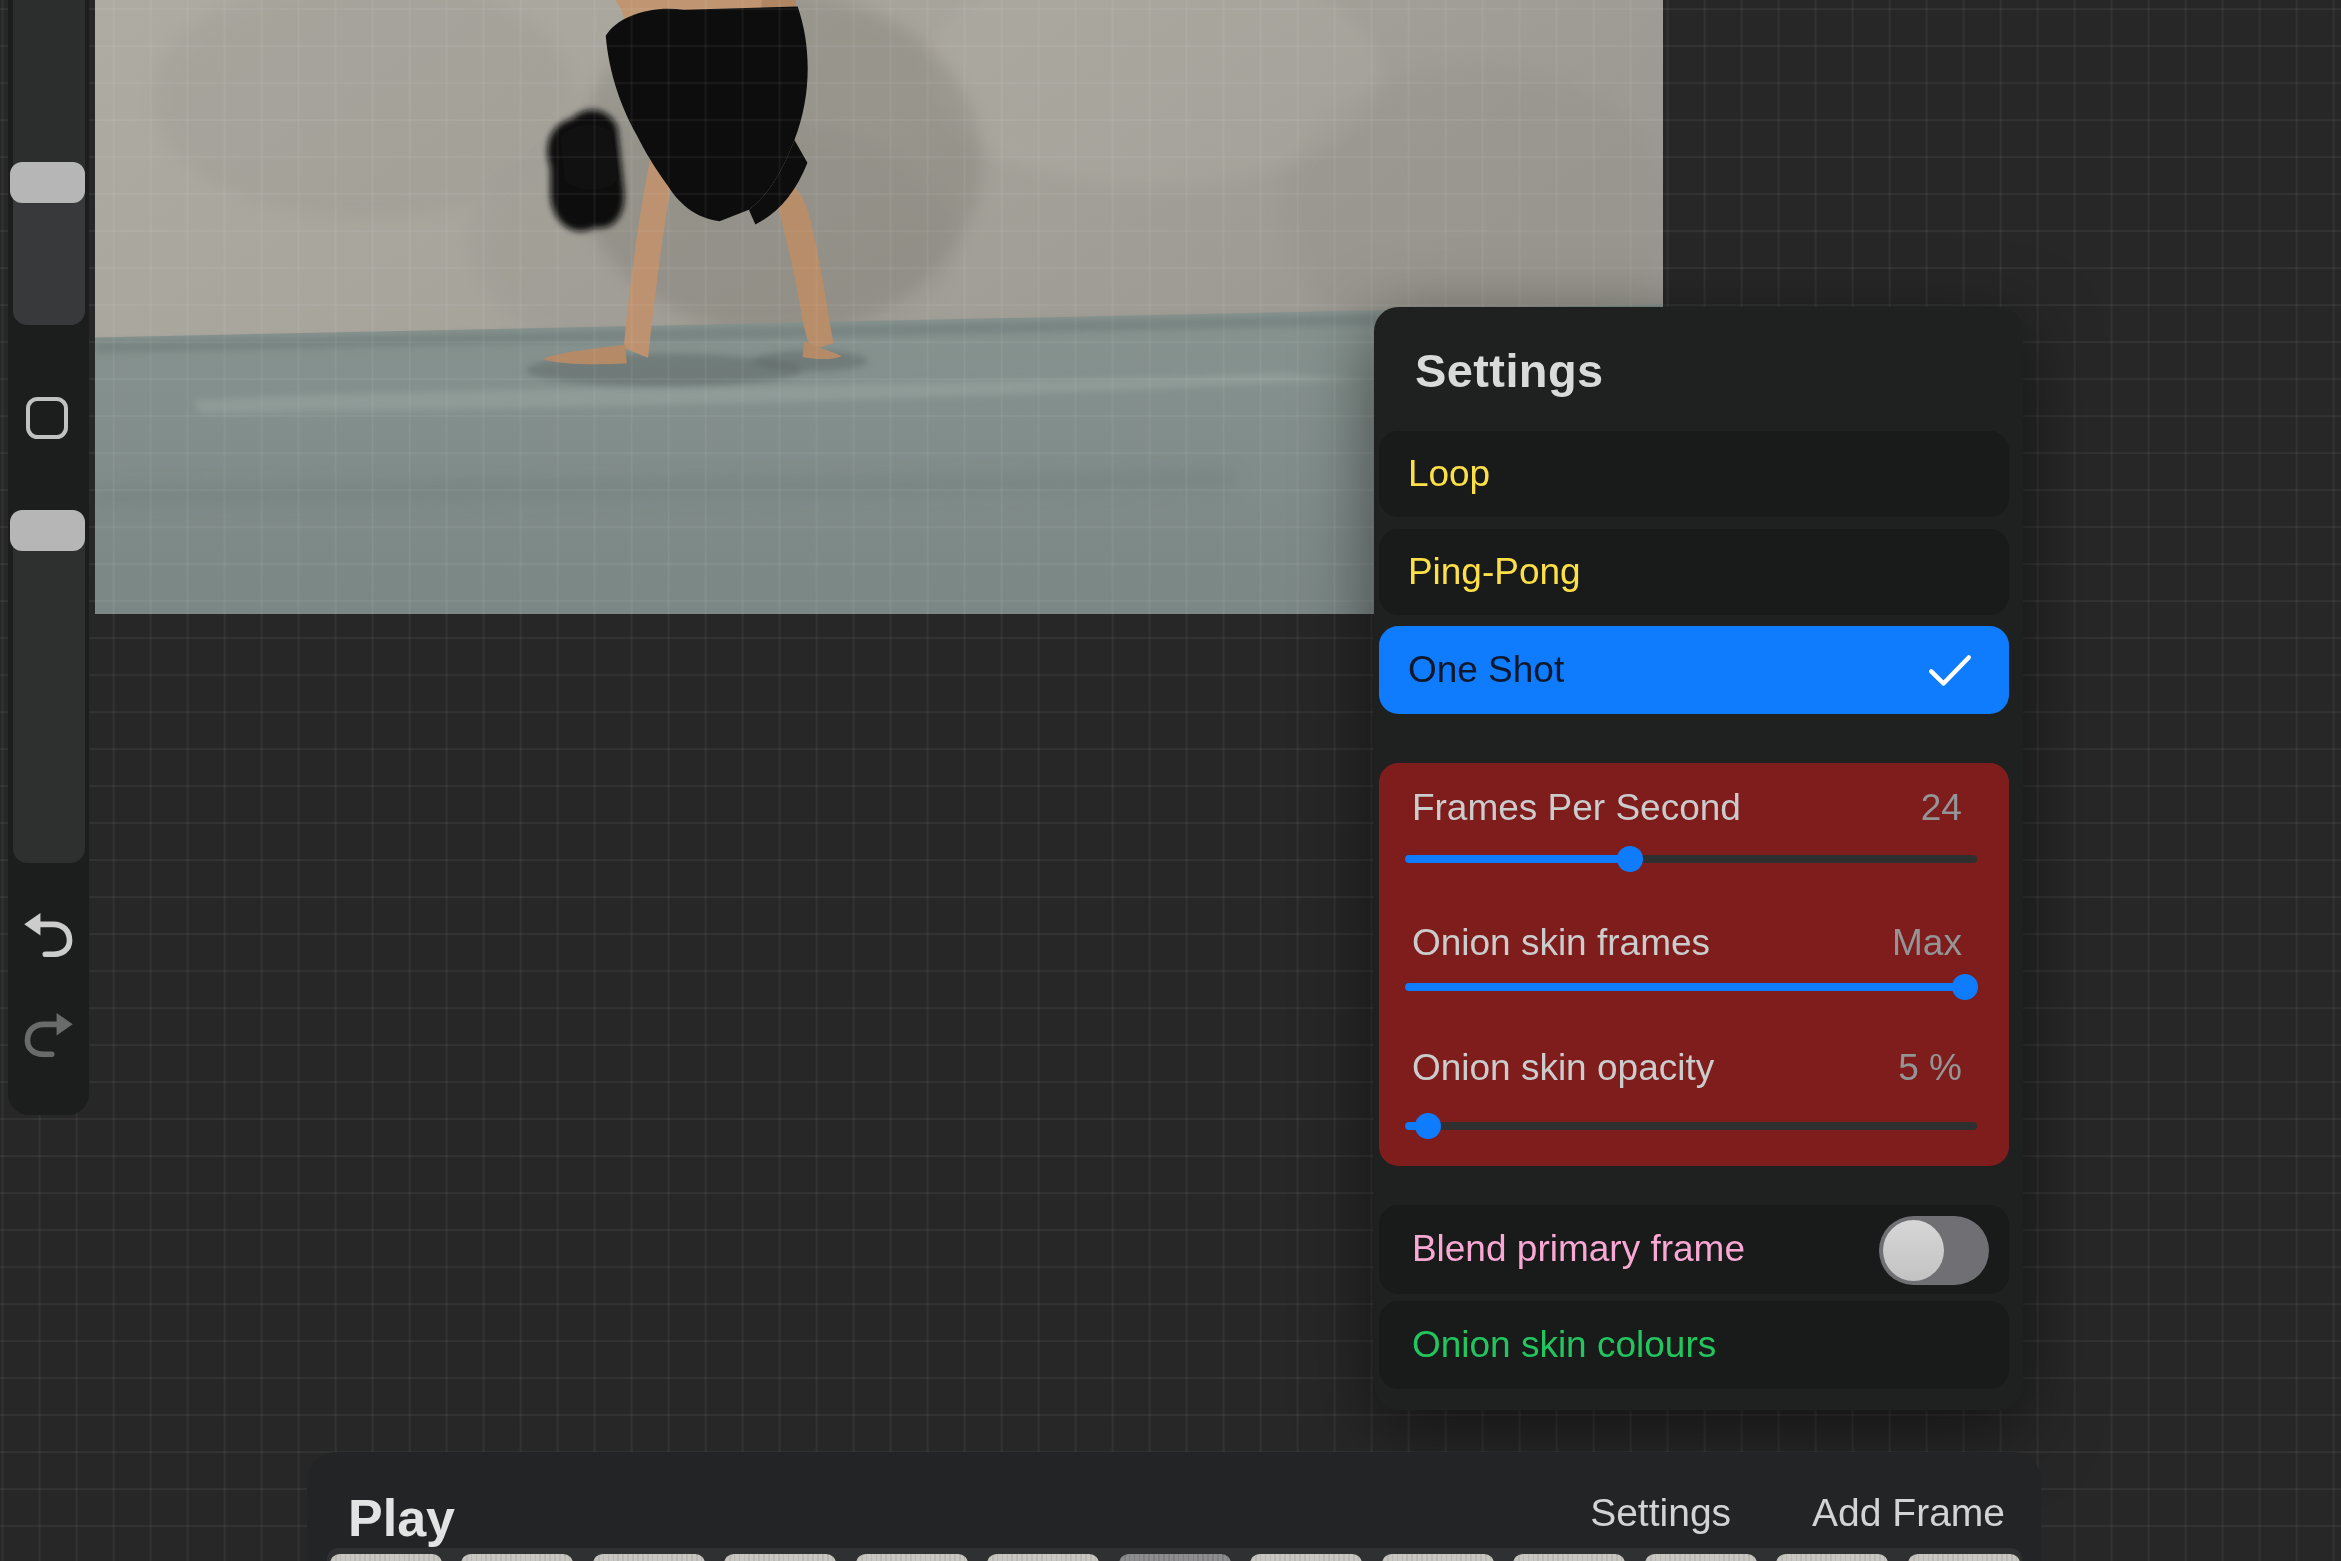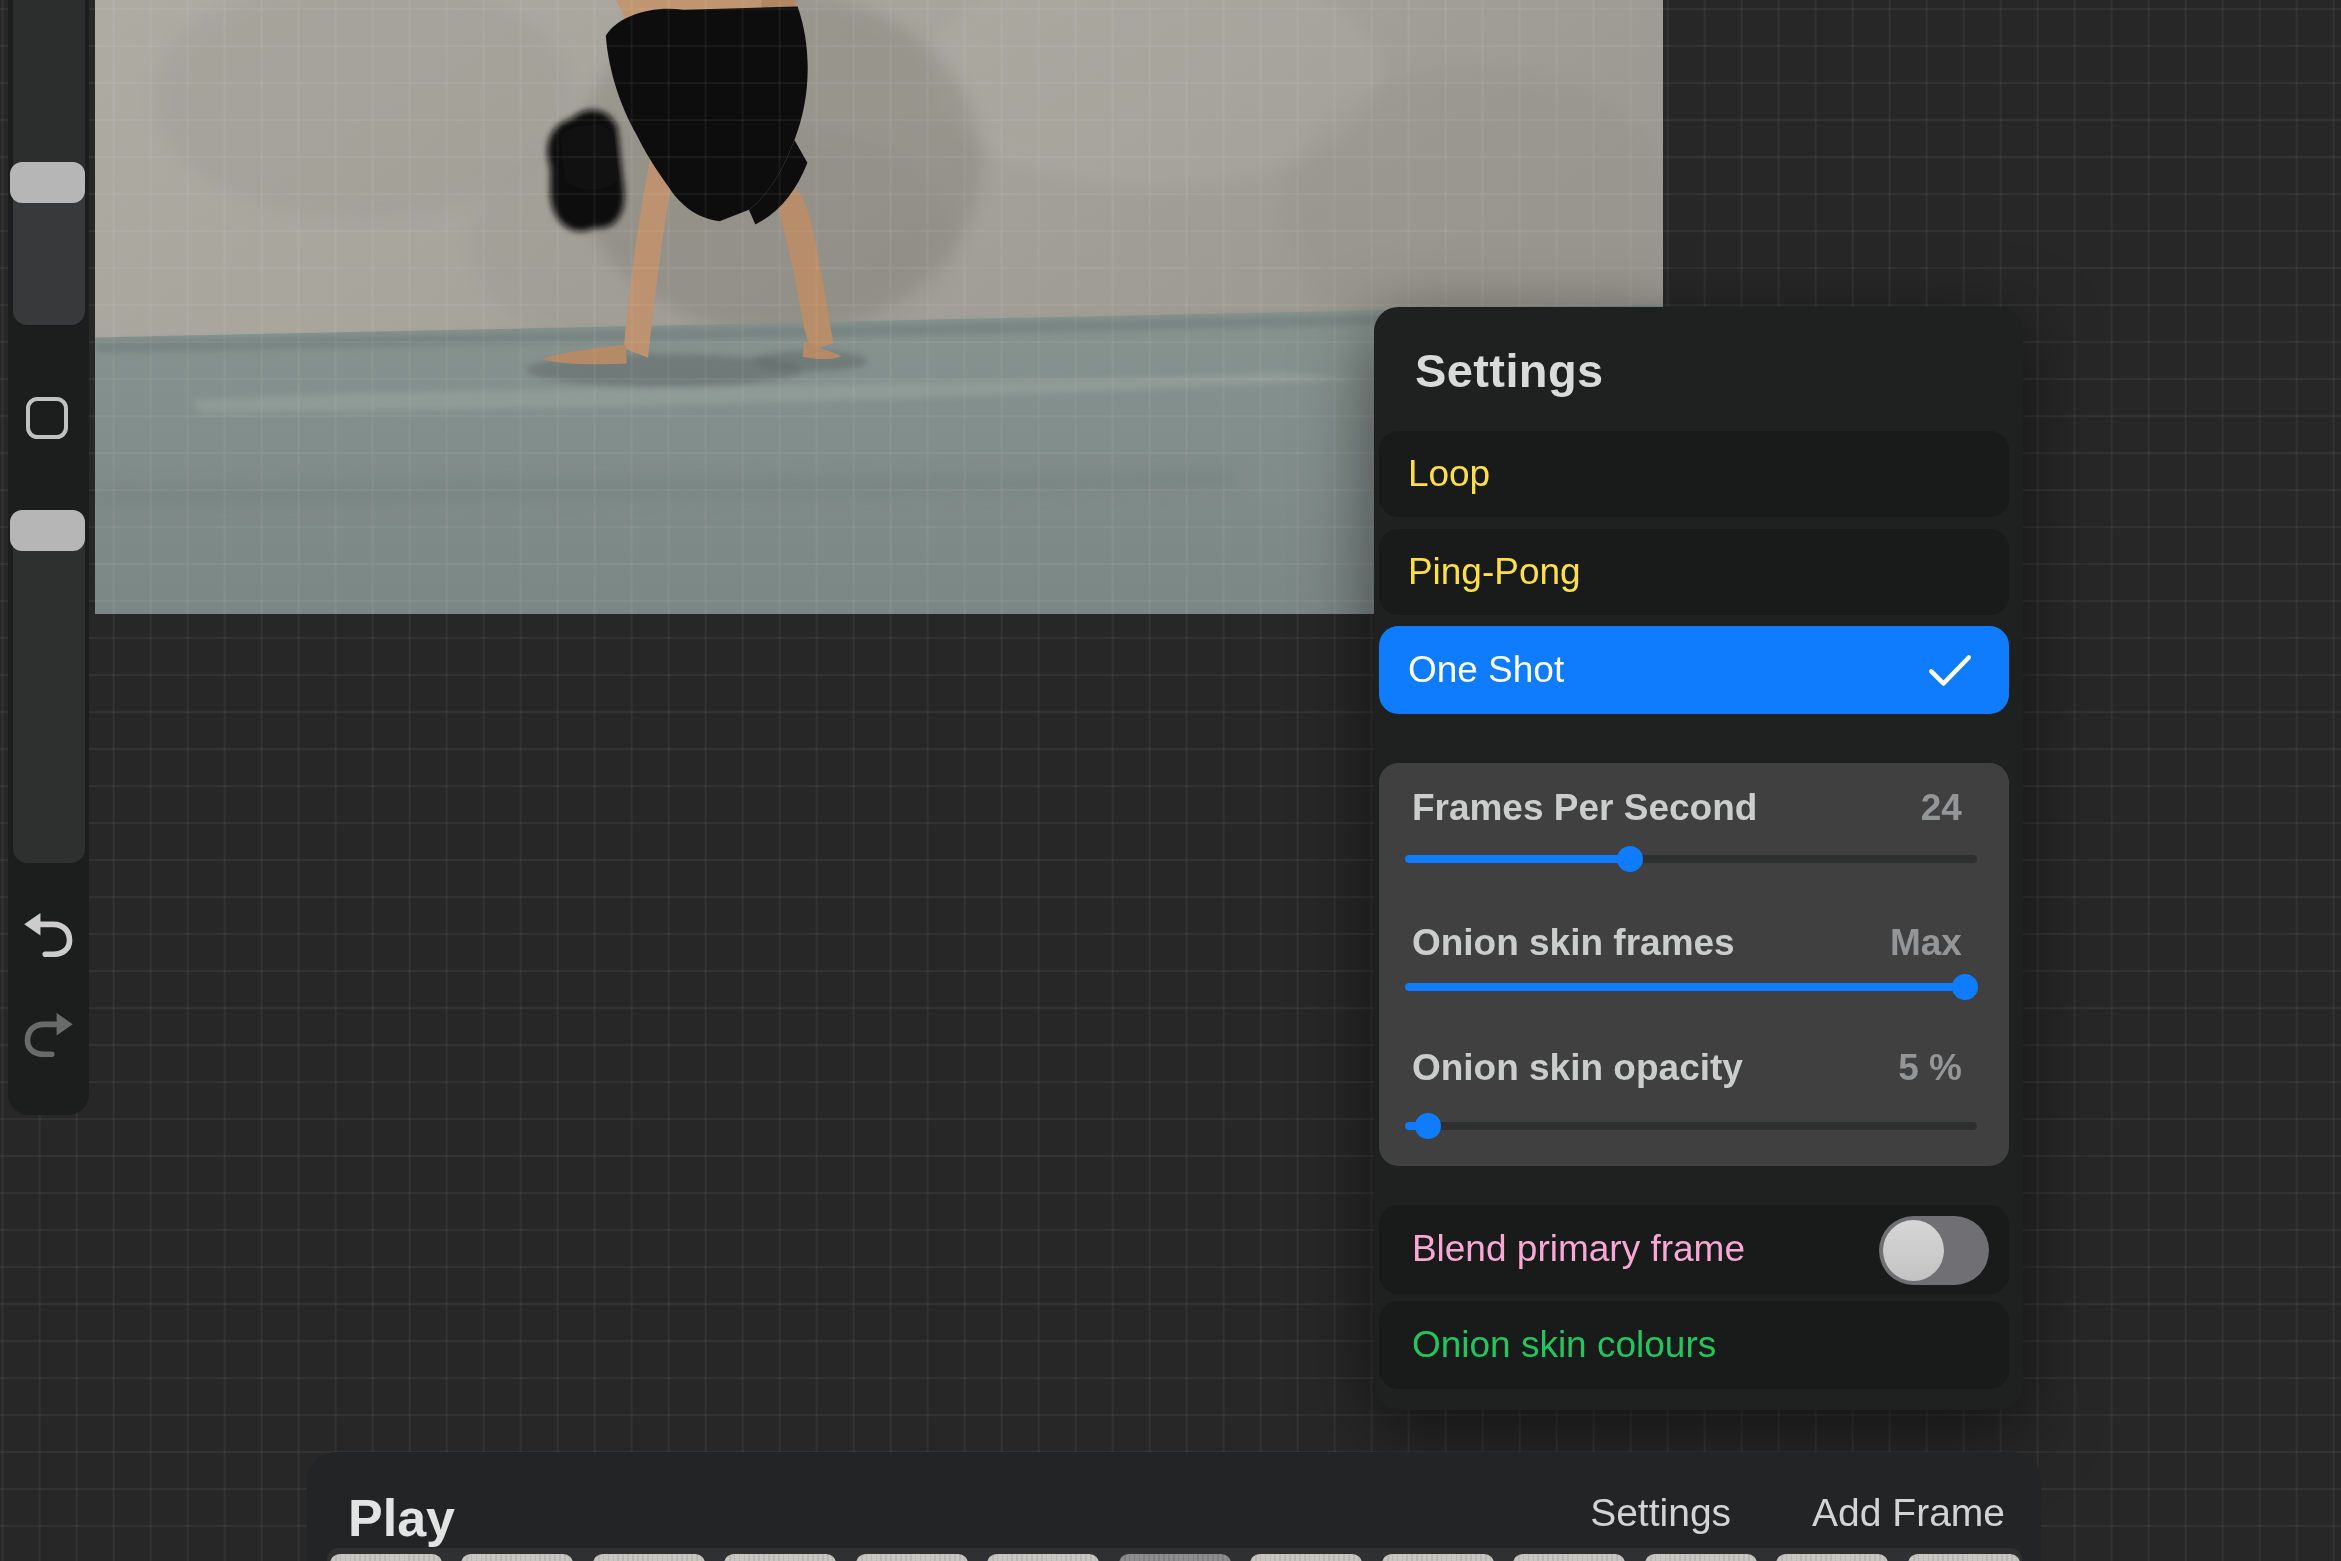--- a/index.html
+++ b/index.html
@@ -44,23 +44,23 @@
     box-shadow:0 19.5px 73px rgba(0,0,0,0.5);
   }
   #panel-title{left:41px;top:36px;font-size:47px;font-weight:700;color:#d9dada;letter-spacing:0.4px;}
   .opt-row{
     left:4.9px;width:630px;height:86px;background:#191a1a;border-radius:19.5px;
     display:flex;align-items:center;padding:0 29px;box-sizing:border-box;
     color:#fde047;font-size:37px;
   }
   #row-loop{top:124px;}
   #row-pingpong{top:222px;}
-  #row-oneshot{top:319px;height:88px;background:#0f7bfd;color:#ffffff;justify-content:space-between;text-align:center;}
+  #row-oneshot{top:319px;height:88px;background:#0f7bfd;color:#0f172a;justify-content:space-between;text-align:center;}
   #check{width:44px;height:33px;margin-right:8.1px;}
-  #slider-box{left:4.9px;top:456px;width:630px;height:403px;background:#404040;border-radius:19.5px;font-weight:bold;}
+  #slider-box{left:4.9px;top:456px;width:630px;height:403px;background:#7f1d1d;border-radius:19.5px;}
   .sl-label{left:33px;font-size:37px;color:#cbcccc;}
   .sl-value{right:47px;font-size:37px;color:#949596;text-align:right;}
   .sl-track{left:26px;width:572px;height:8.1px;background:#2e2f2f;border-radius:4.1px;}
   .sl-fill{position:absolute;left:0;top:0;height:8.1px;background:#0f7bfd;border-radius:4.1px;}
   .sl-thumb{position:absolute;top:-9px;width:26px;height:26px;border-radius:50%;background:#0f7bfd;}
   #sl1-label,#sl1-value{top:24.4px;} #sl1-track{top:92px;}
   #sl2-label,#sl2-value{top:159px;} #sl2-track{top:220px;}
   #sl3-label,#sl3-value{top:284px;} #sl3-track{top:359px;}
   #blend-box{left:4.9px;top:898px;width:630px;height:89px;background:#191a1a;border-radius:19.5px;}
   #blend-label{left:33px;top:23px;font-size:37px;color:#f9a8d4;}

